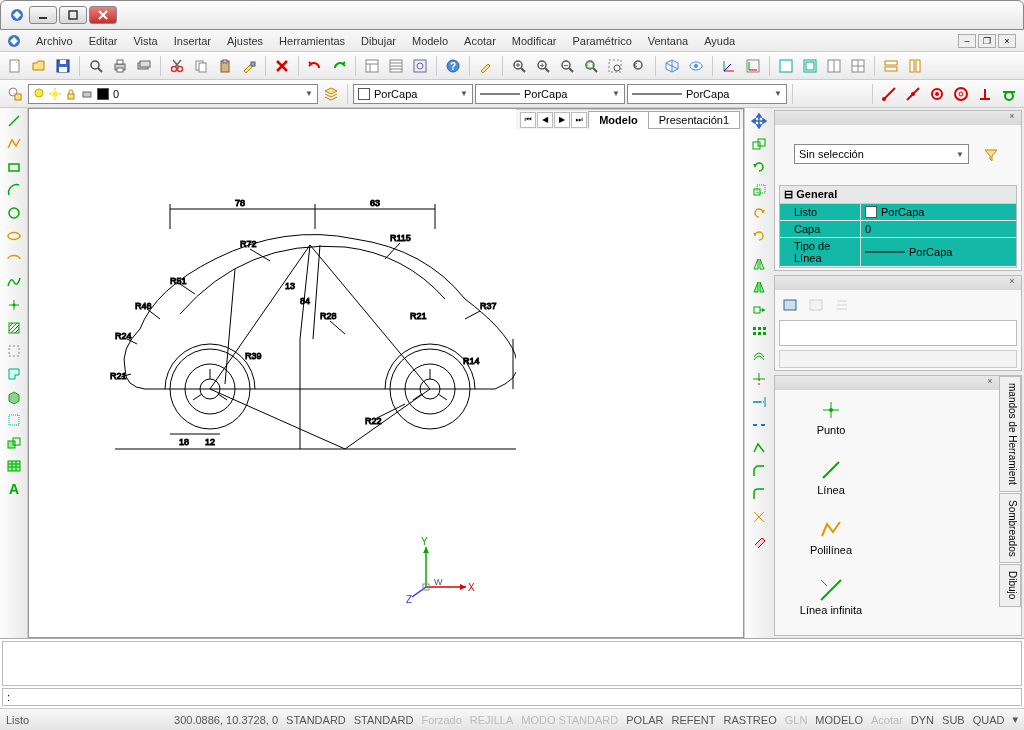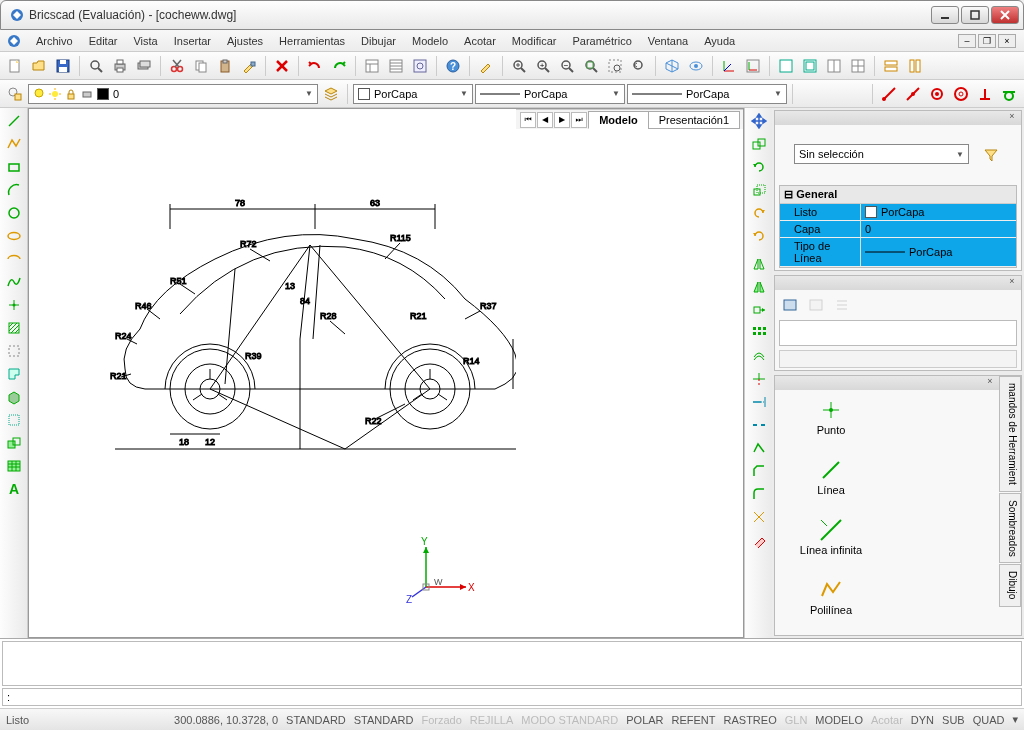--- a/index.html
+++ b/index.html
@@ -29,21 +29,21 @@
 .doctab { padding:2px 10px; border:1px solid #aaa; background:#fff; font-size:11px; margin-right:-1px;}
 .doctab.active { background:#fff; font-weight:bold; border-bottom-color:#fff;}
 .right-area { width:280px; display:flex; }
 .right-vbar { width:28px; background:linear-gradient(90deg,#fdfdfd,#eaeaea); border-left:1px solid #ccc; display:flex; flex-direction:column; align-items:center; padding:2px 0; gap:1px;}
 .panels { flex:1; background:#ececec; display:flex; flex-direction:column; gap:4px; padding:2px;}
 .panel { background:#f8f8f8; border:1px solid #bbb; }
 .panel-hdr { height:14px; background:linear-gradient(#e8e8e8,#d8d8d8); display:flex; justify-content:flex-end; padding:0 2px;}
 .panel-close { width:14px; height:12px; font-size:9px; text-align:center; color:#555;}
 .prop-select { margin:19px; display:flex; gap:11px;}
 .prop-select .dropdown { flex:1; }
-.prop-grid { margin:2px 4px; border:1px solid #bbb; background:#0ea5e9; font-size:11px;}
+.prop-grid { margin:2px 4px; border:1px solid #bbb; background:#14b8a6; font-size:11px;}
 .prop-grid .pg-hdr { background:#e8e8e8; padding:2px 4px; font-weight:bold; border-bottom:1px solid #ccc;}
 .prop-grid .pg-row { display:flex; border-bottom:1px solid #eee;}
 .prop-grid .pg-key { width:80px; padding:2px 4px 2px 14px; }
 .prop-grid .pg-val { flex:1; padding:2px 4px; border-left:1px solid #ddd; display:flex; align-items:center; gap:4px;}
 .tool-palette { display:flex; flex-wrap:wrap; padding:6px; gap:18px;}
 .palette-item { width:100px; display:flex; flex-direction:column; align-items:center; gap:2px; padding:2px;}
 .palette-item .picon { width:24px; height:24px; }
 .side-tabs { width:22px; display:flex; flex-direction:column; gap:1px;}
 .side-tab { writing-mode:vertical-rl; padding:6px 2px; border:1px solid #bbb; background:#f0f0f0; font-size:10px; text-align:center;}
 .cmdarea { height:70px; border-top:1px solid #aaa; background:#fff; display:flex; flex-direction:column;}
@@ -61,21 +61,20 @@
 </head>
 <body>
 
 <div class="titlebar">
   <span class="logo">
     <svg viewBox="0 0 16 16">
         <circle cx="8" cy="8" r="6" fill="#3878c8"></circle>
         <path d="M4 8 L8 4 L12 8 L8 12 Z" fill="#fff"></path>
       </svg>
   </span>
-  <span class="title">Bricscad (Evaluación) - [cocheww.dwg]</span>
   <div class="winbtns">
     <div class="winbtn">
         <svg width="10" height="10">
           <line x1="1" y1="8" x2="9" y2="8" stroke="#333" stroke-width="2"></line>
         </svg>
       </div>
     <div class="winbtn">
         <svg width="10" height="10">
           <rect x="1" y="1" width="8" height="8" fill="none" stroke="#333" stroke-width="1.5"></rect>
         </svg>
@@ -891,30 +890,30 @@
               <span>Punto</span>
             </div>
             <div class="palette-item">
               <svg class="picon" viewBox="0 0 24 24">
                   <line x1="4" y1="20" x2="20" y2="4" stroke="#0a0" stroke-width="2"></line>
                 </svg>
               <span>Línea</span>
             </div>
             <div class="palette-item">
               <svg class="picon" viewBox="0 0 24 24">
+                  <path d="M3 18 L8 6 L14 14 L21 4" fill="none" stroke="#d90" stroke-width="2"></path>
+                </svg>
+              <span>Polilínea</span>
+            </div>
+            <div class="palette-item">
+              <svg class="picon" viewBox="0 0 24 24">
                   <line x1="2" y1="22" x2="22" y2="2" stroke="#0a0" stroke-width="2"></line>
                   <line x1="2" y1="2" x2="8" y2="8" stroke="#0a0"></line>
                 </svg>
               <span>Línea infinita</span>
-            </div>
-            <div class="palette-item">
-              <svg class="picon" viewBox="0 0 24 24">
-                  <path d="M3 18 L8 6 L14 14 L21 4" fill="none" stroke="#d90" stroke-width="2"></path>
-                </svg>
-              <span>Polilínea</span>
             </div>
           </div>
         </div>
         <div class="side-tabs">
           <div class="side-tab">mandos de Herramient</div>
           <div class="side-tab">Sombreados</div>
           <div class="side-tab">Dibujo</div>
         </div>
       </div>
     </div>

